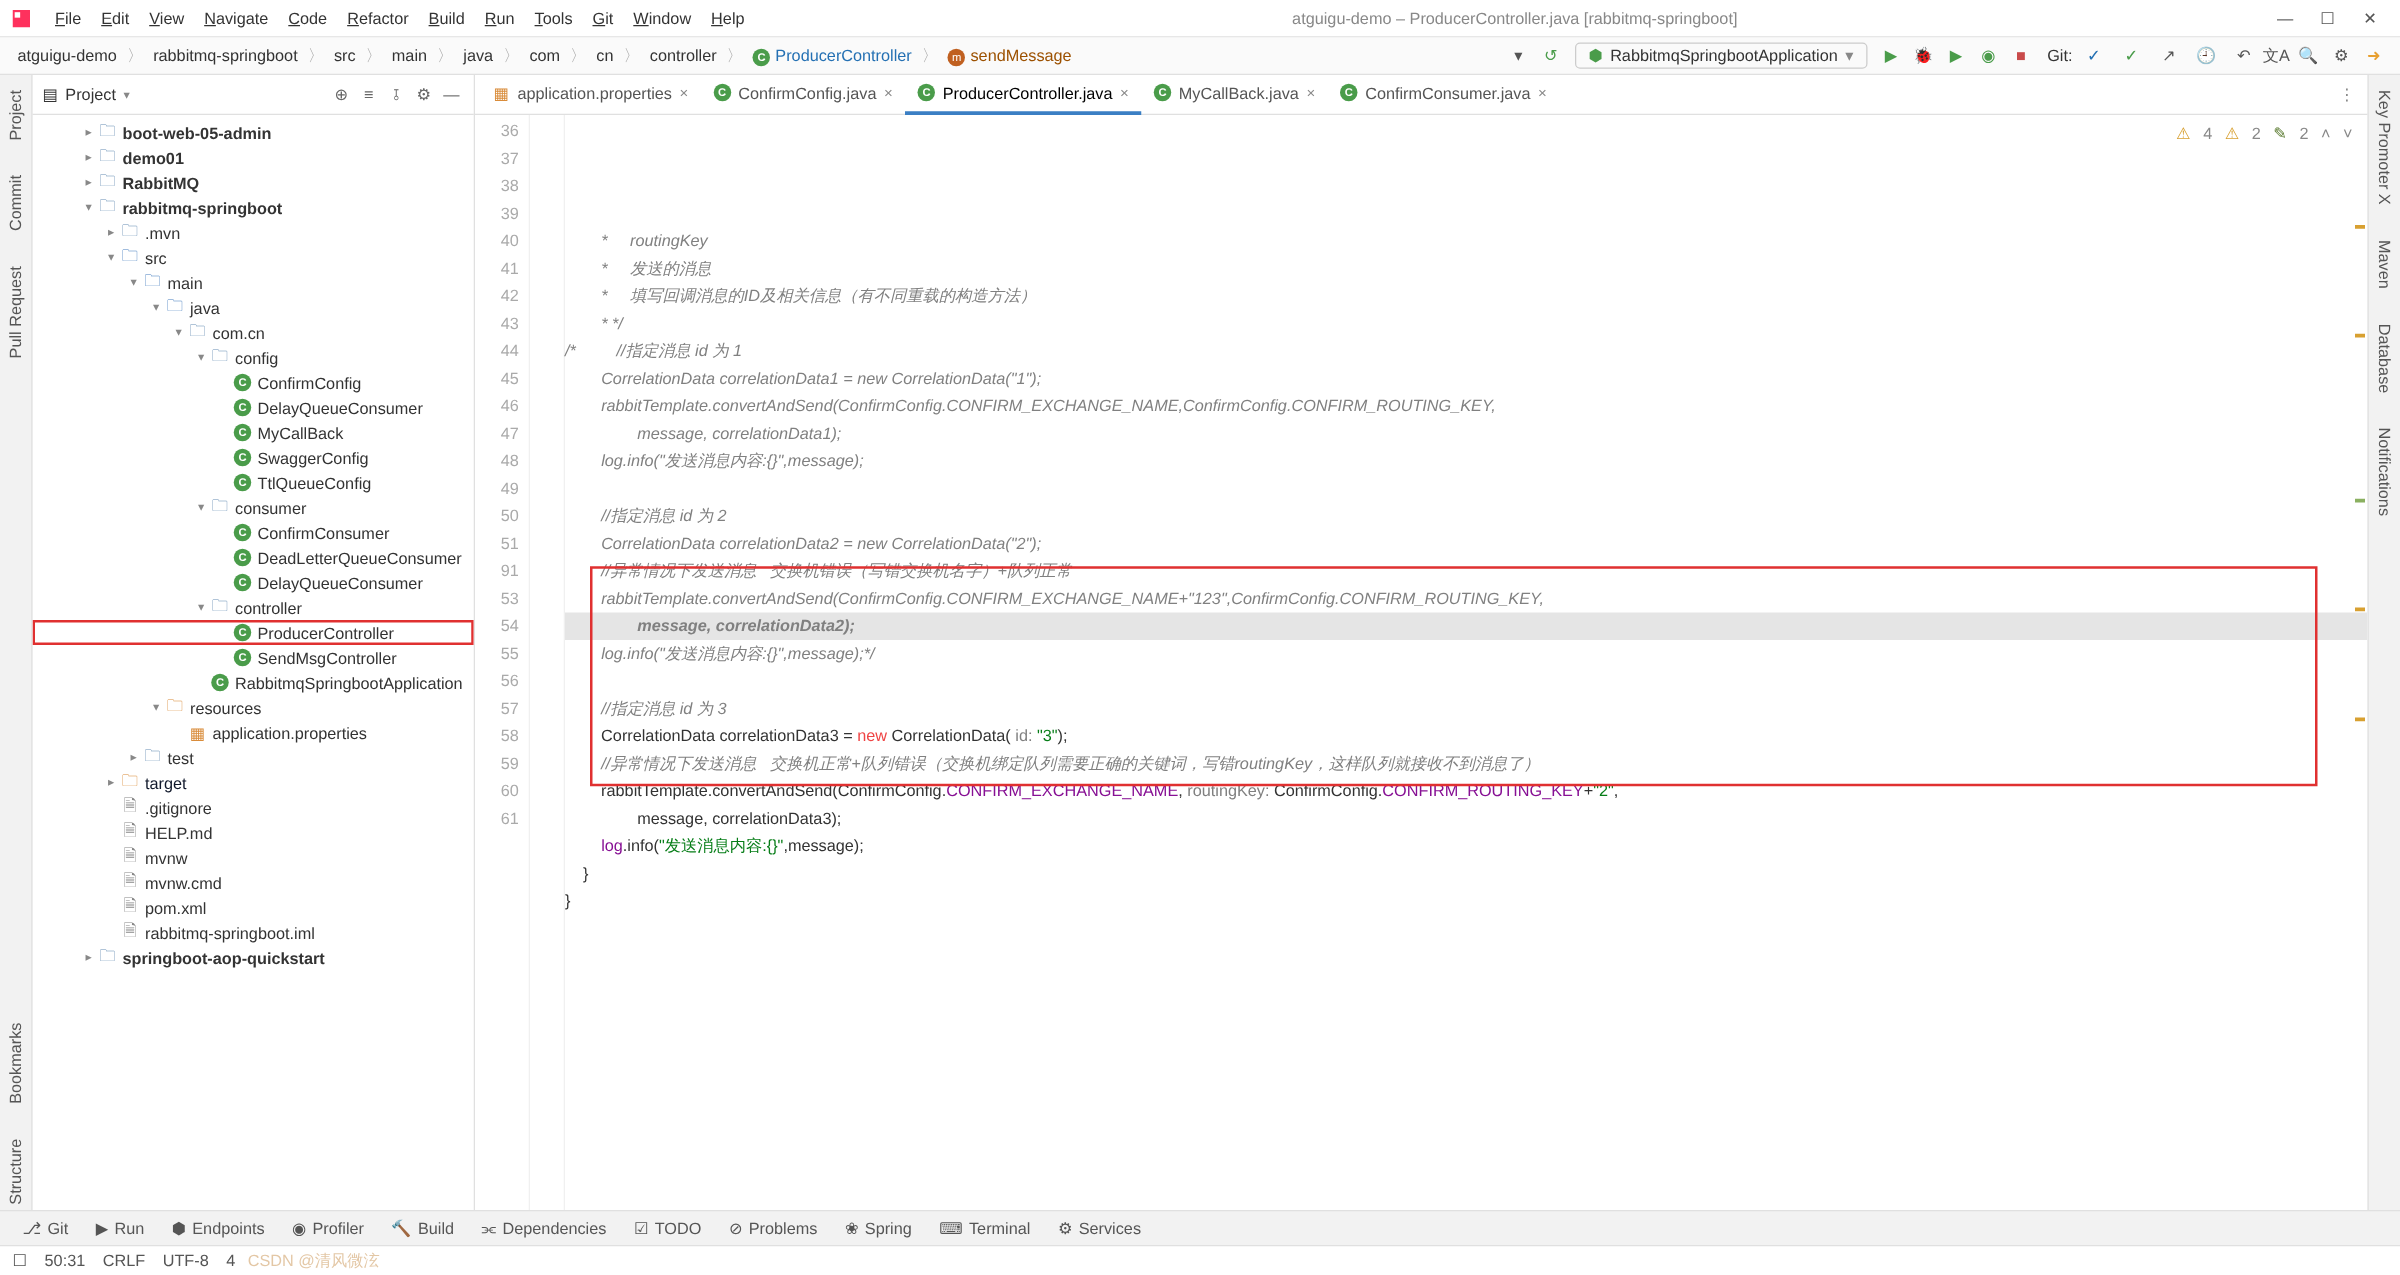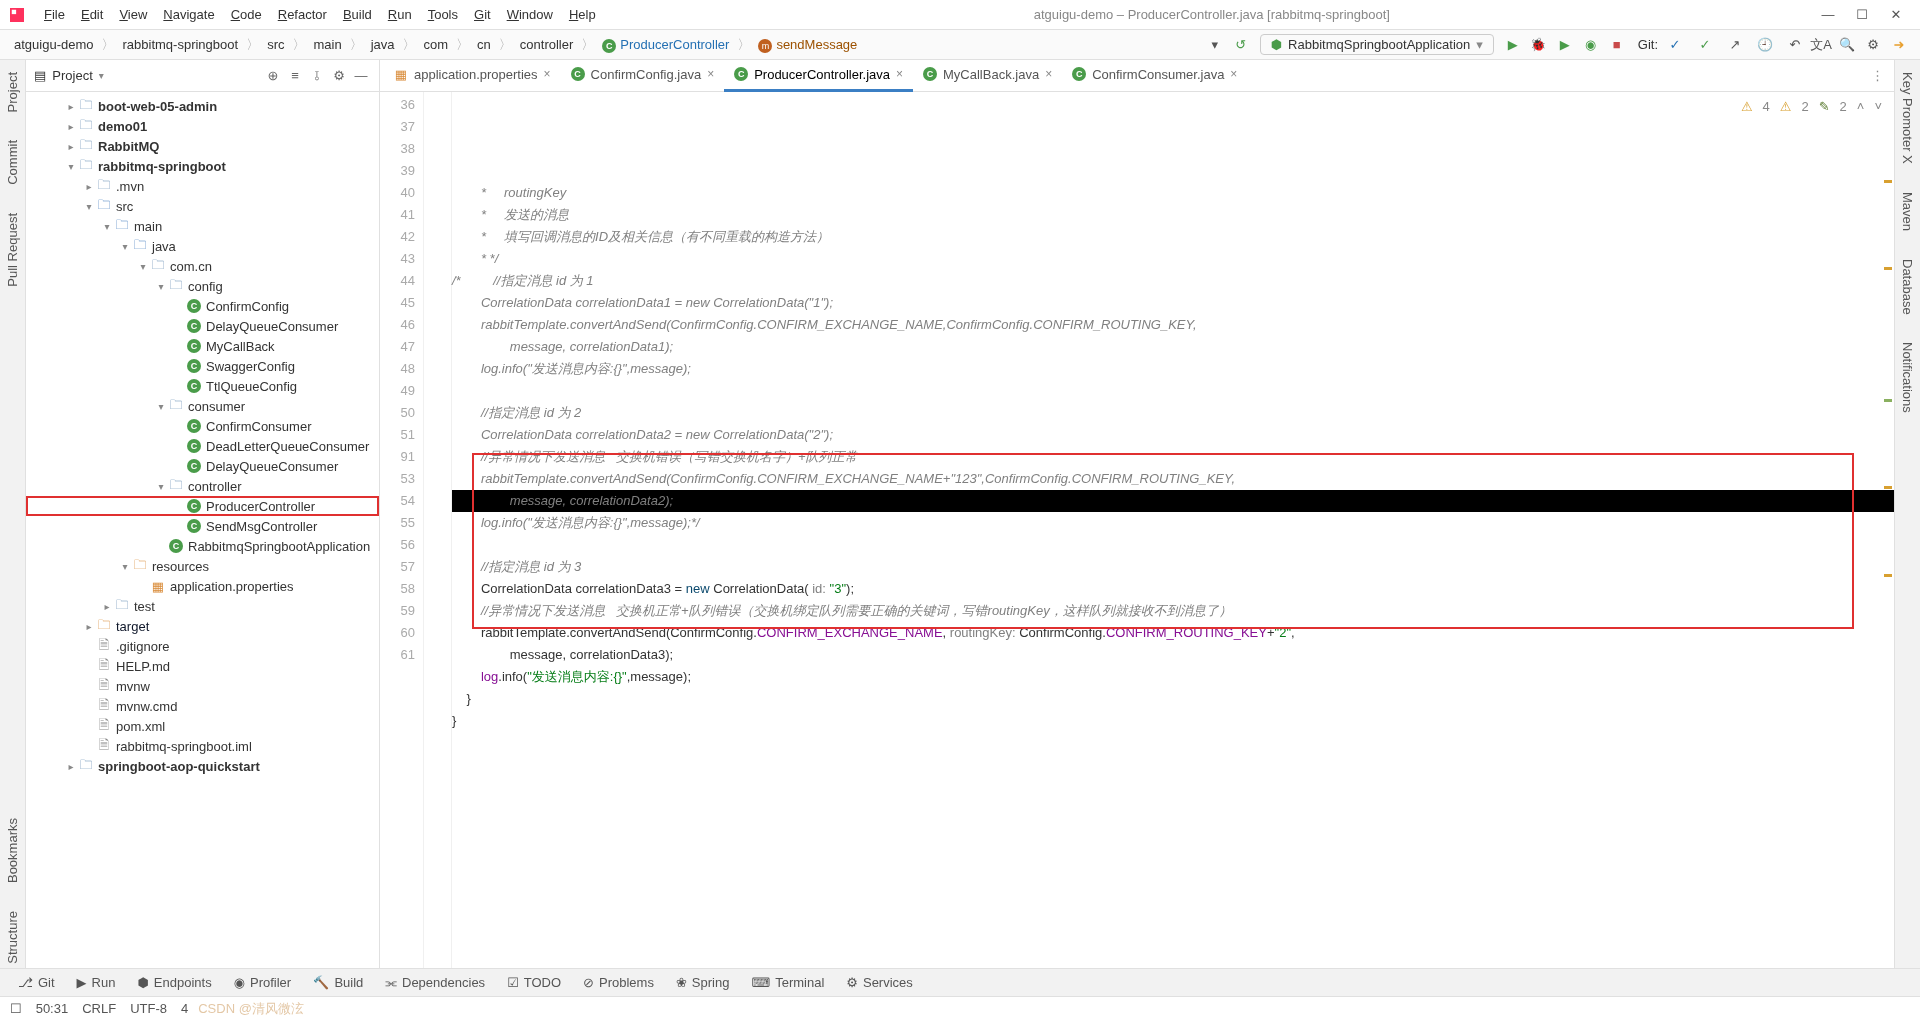--- a/index.html
+++ b/index.html
@@ -63,25 +63,25 @@
     .code-container { flex:1; display:flex; overflow:hidden; font-family: "JetBrains Mono", Consolas, monospace; font-size:13px; line-height:22px; position:relative;}
     .gutter-col { width:44px; text-align:right; color:#aaa; padding-right:8px; padding-top:2px; background:#fff; border-right:1px solid #f0f0f0;}
     .gutter-marks { width:14px; background:#fff;}
     .fold-col { width:14px; background:#fff; border-right:1px solid #f0f0f0;}
     .code-body { flex:1; padding-top:2px; white-space:pre; overflow:visible; position:relative;}
     .insp { position:absolute; top:4px; right:12px; display:flex; gap:10px; align-items:center; color:#888; background:#fff;}
     .insp .warn { color:#d8a030;}
     .insp .err { color:#5a7a30;}
     
     .cm-comment { color:#808080; font-style:italic;}
-    .cm-keyword { color:#0c4a6e;}
+    .cm-keyword { color:#ef4444;}
     .cm-string { color:#067d17;}
     .cm-field { color:#871094; }
     .cm-param { color:#808080;}
-    .cm-hl-line { background:#000000;}
+    .cm-hl-line { background:#e5e5e5;font-weight:bold;}
     .highlight-box { position:absolute; border:2px solid #e03030; pointer-events:none;}
     
     .statusbar-tools { height:28px; border-top:1px solid #e0e0e0; background:#f2f2f2; display:flex; align-items:center; padding:0 8px; gap:2px;}
     .tool-item { display:flex; align-items:center; gap:5px; padding:2px 10px; cursor:pointer; color:#555;}
     .statusbar { height:24px; border-top:1px solid #e0e0e0; display:flex; align-items:center; padding:0 10px; color:#555;}
     .statusbar .msg { flex:1;}
     .statusbar .cell { margin-left:14px;}
     .watermark { color:#d8b080; opacity:0.7; margin-left:10px;}
     
     .scroll-marker { position:absolute; right:0; width:12px; top:0; bottom:0;}

